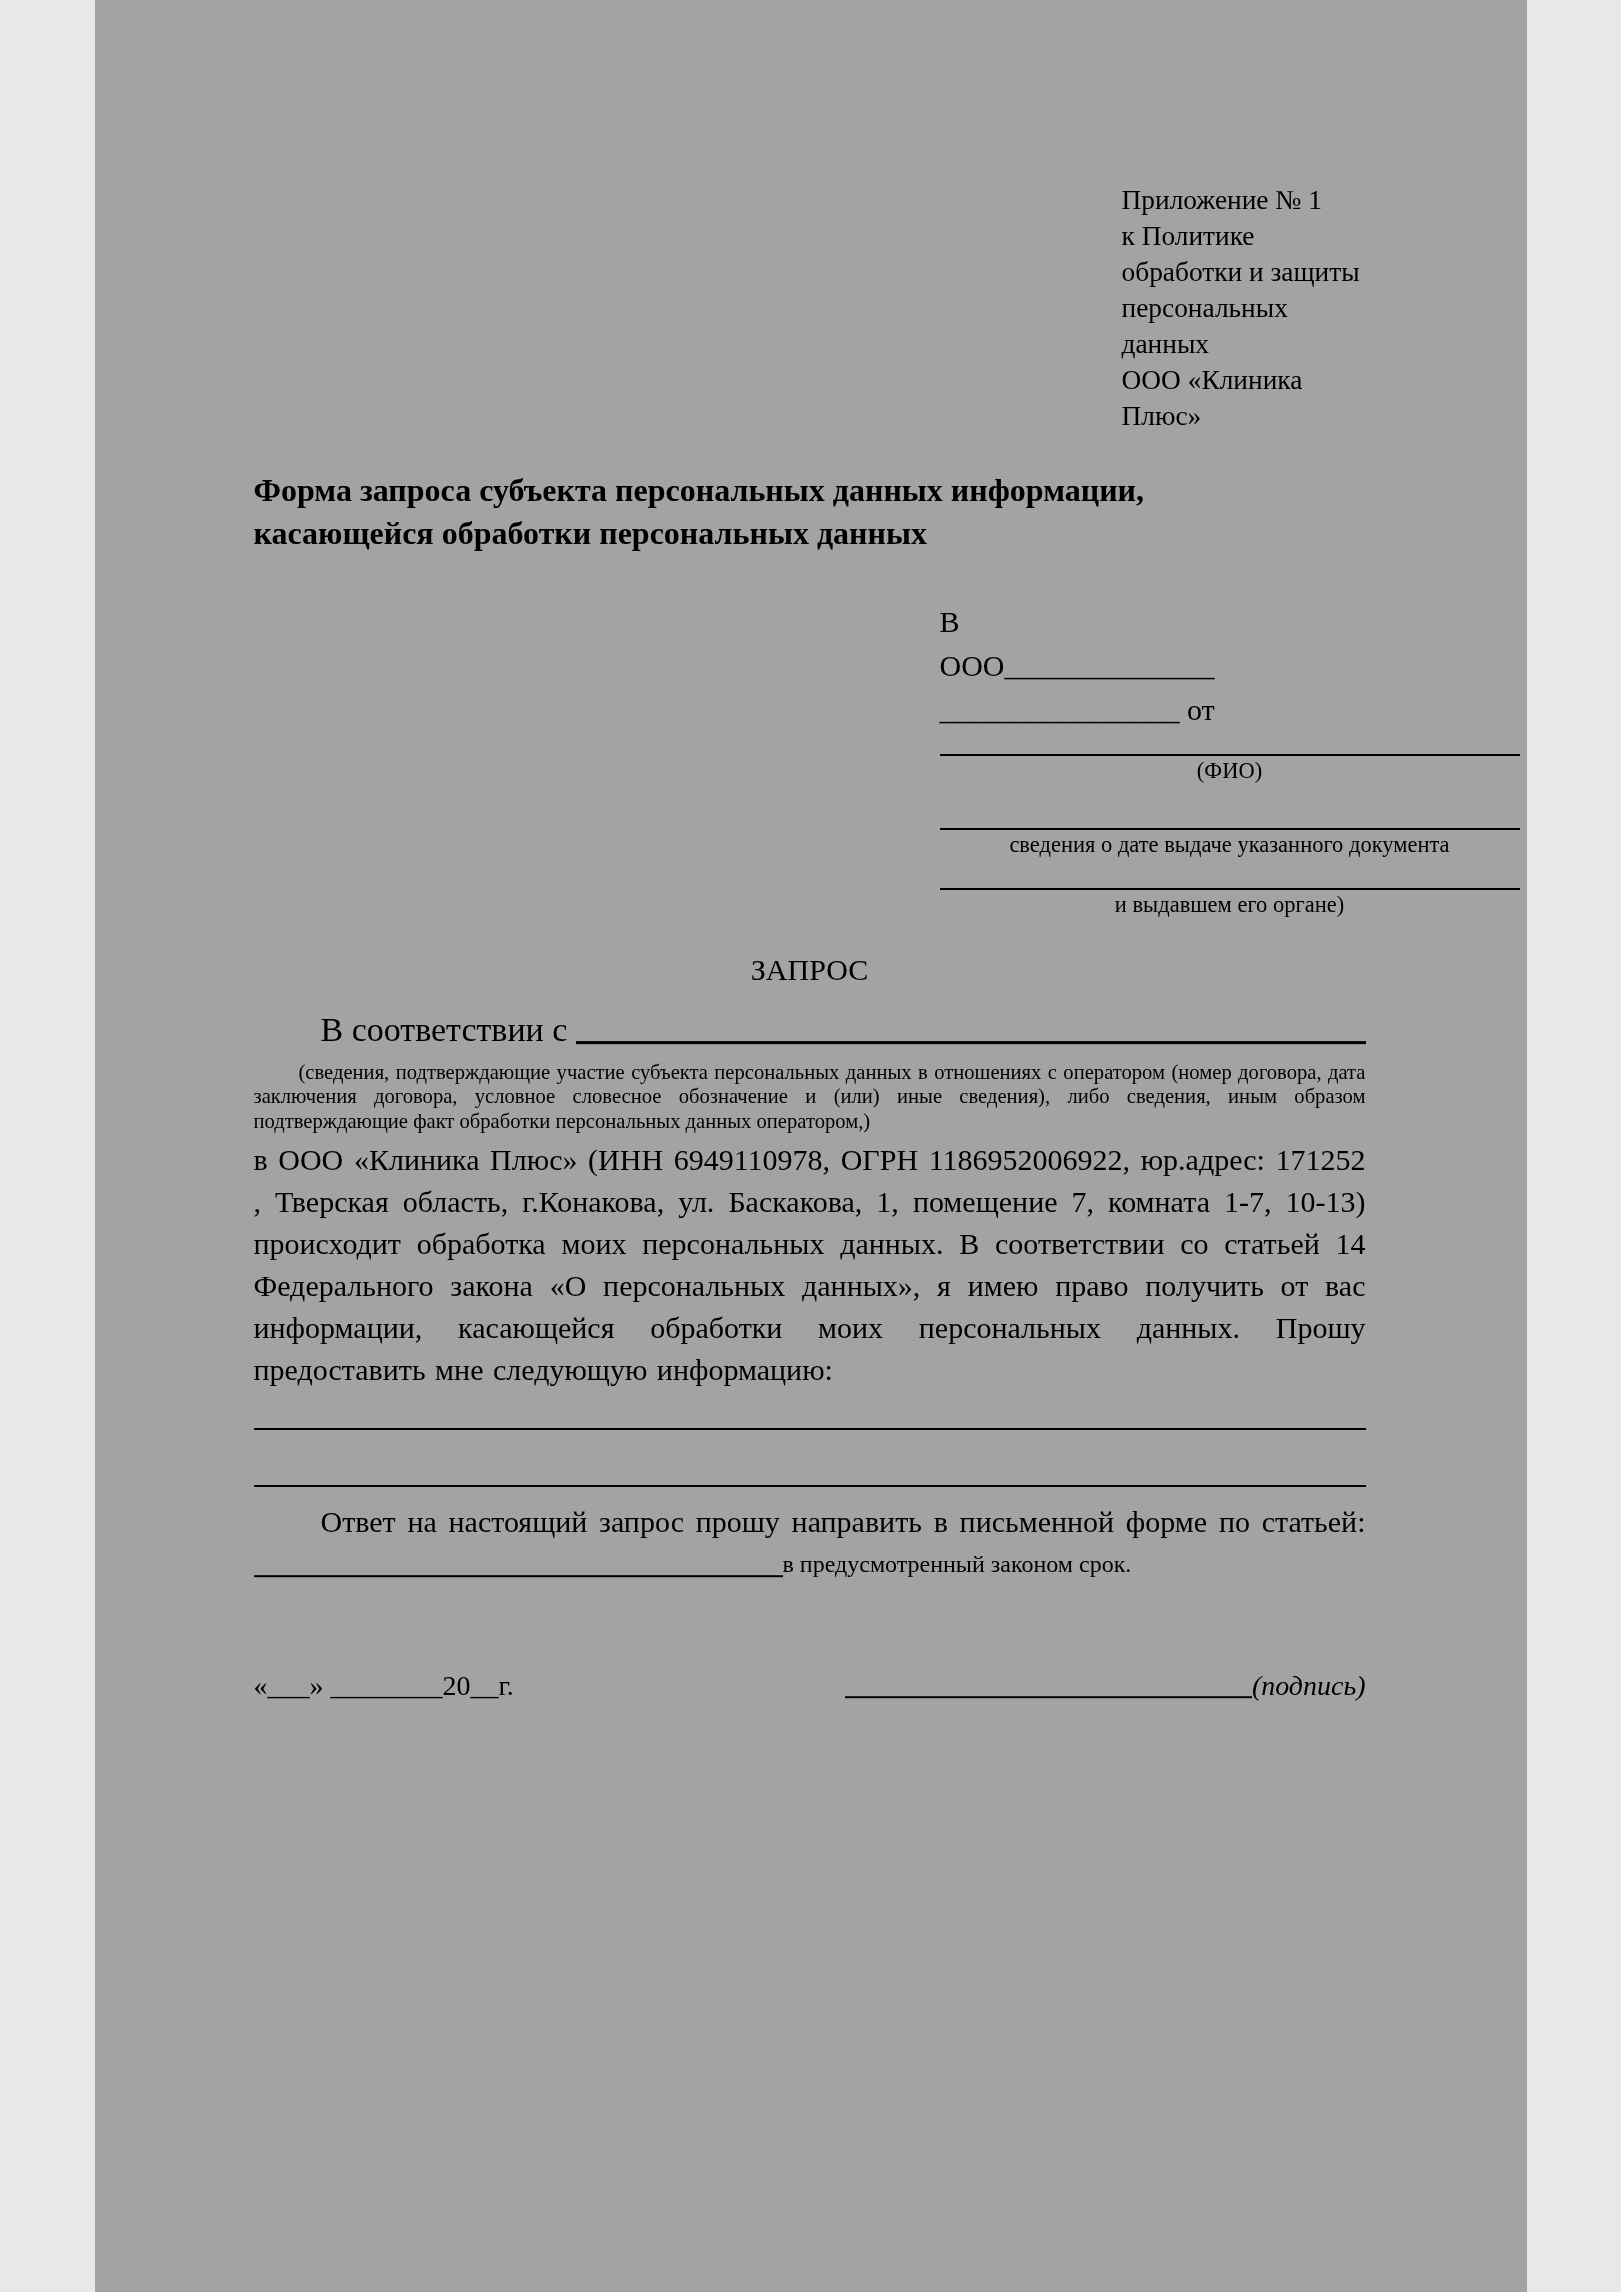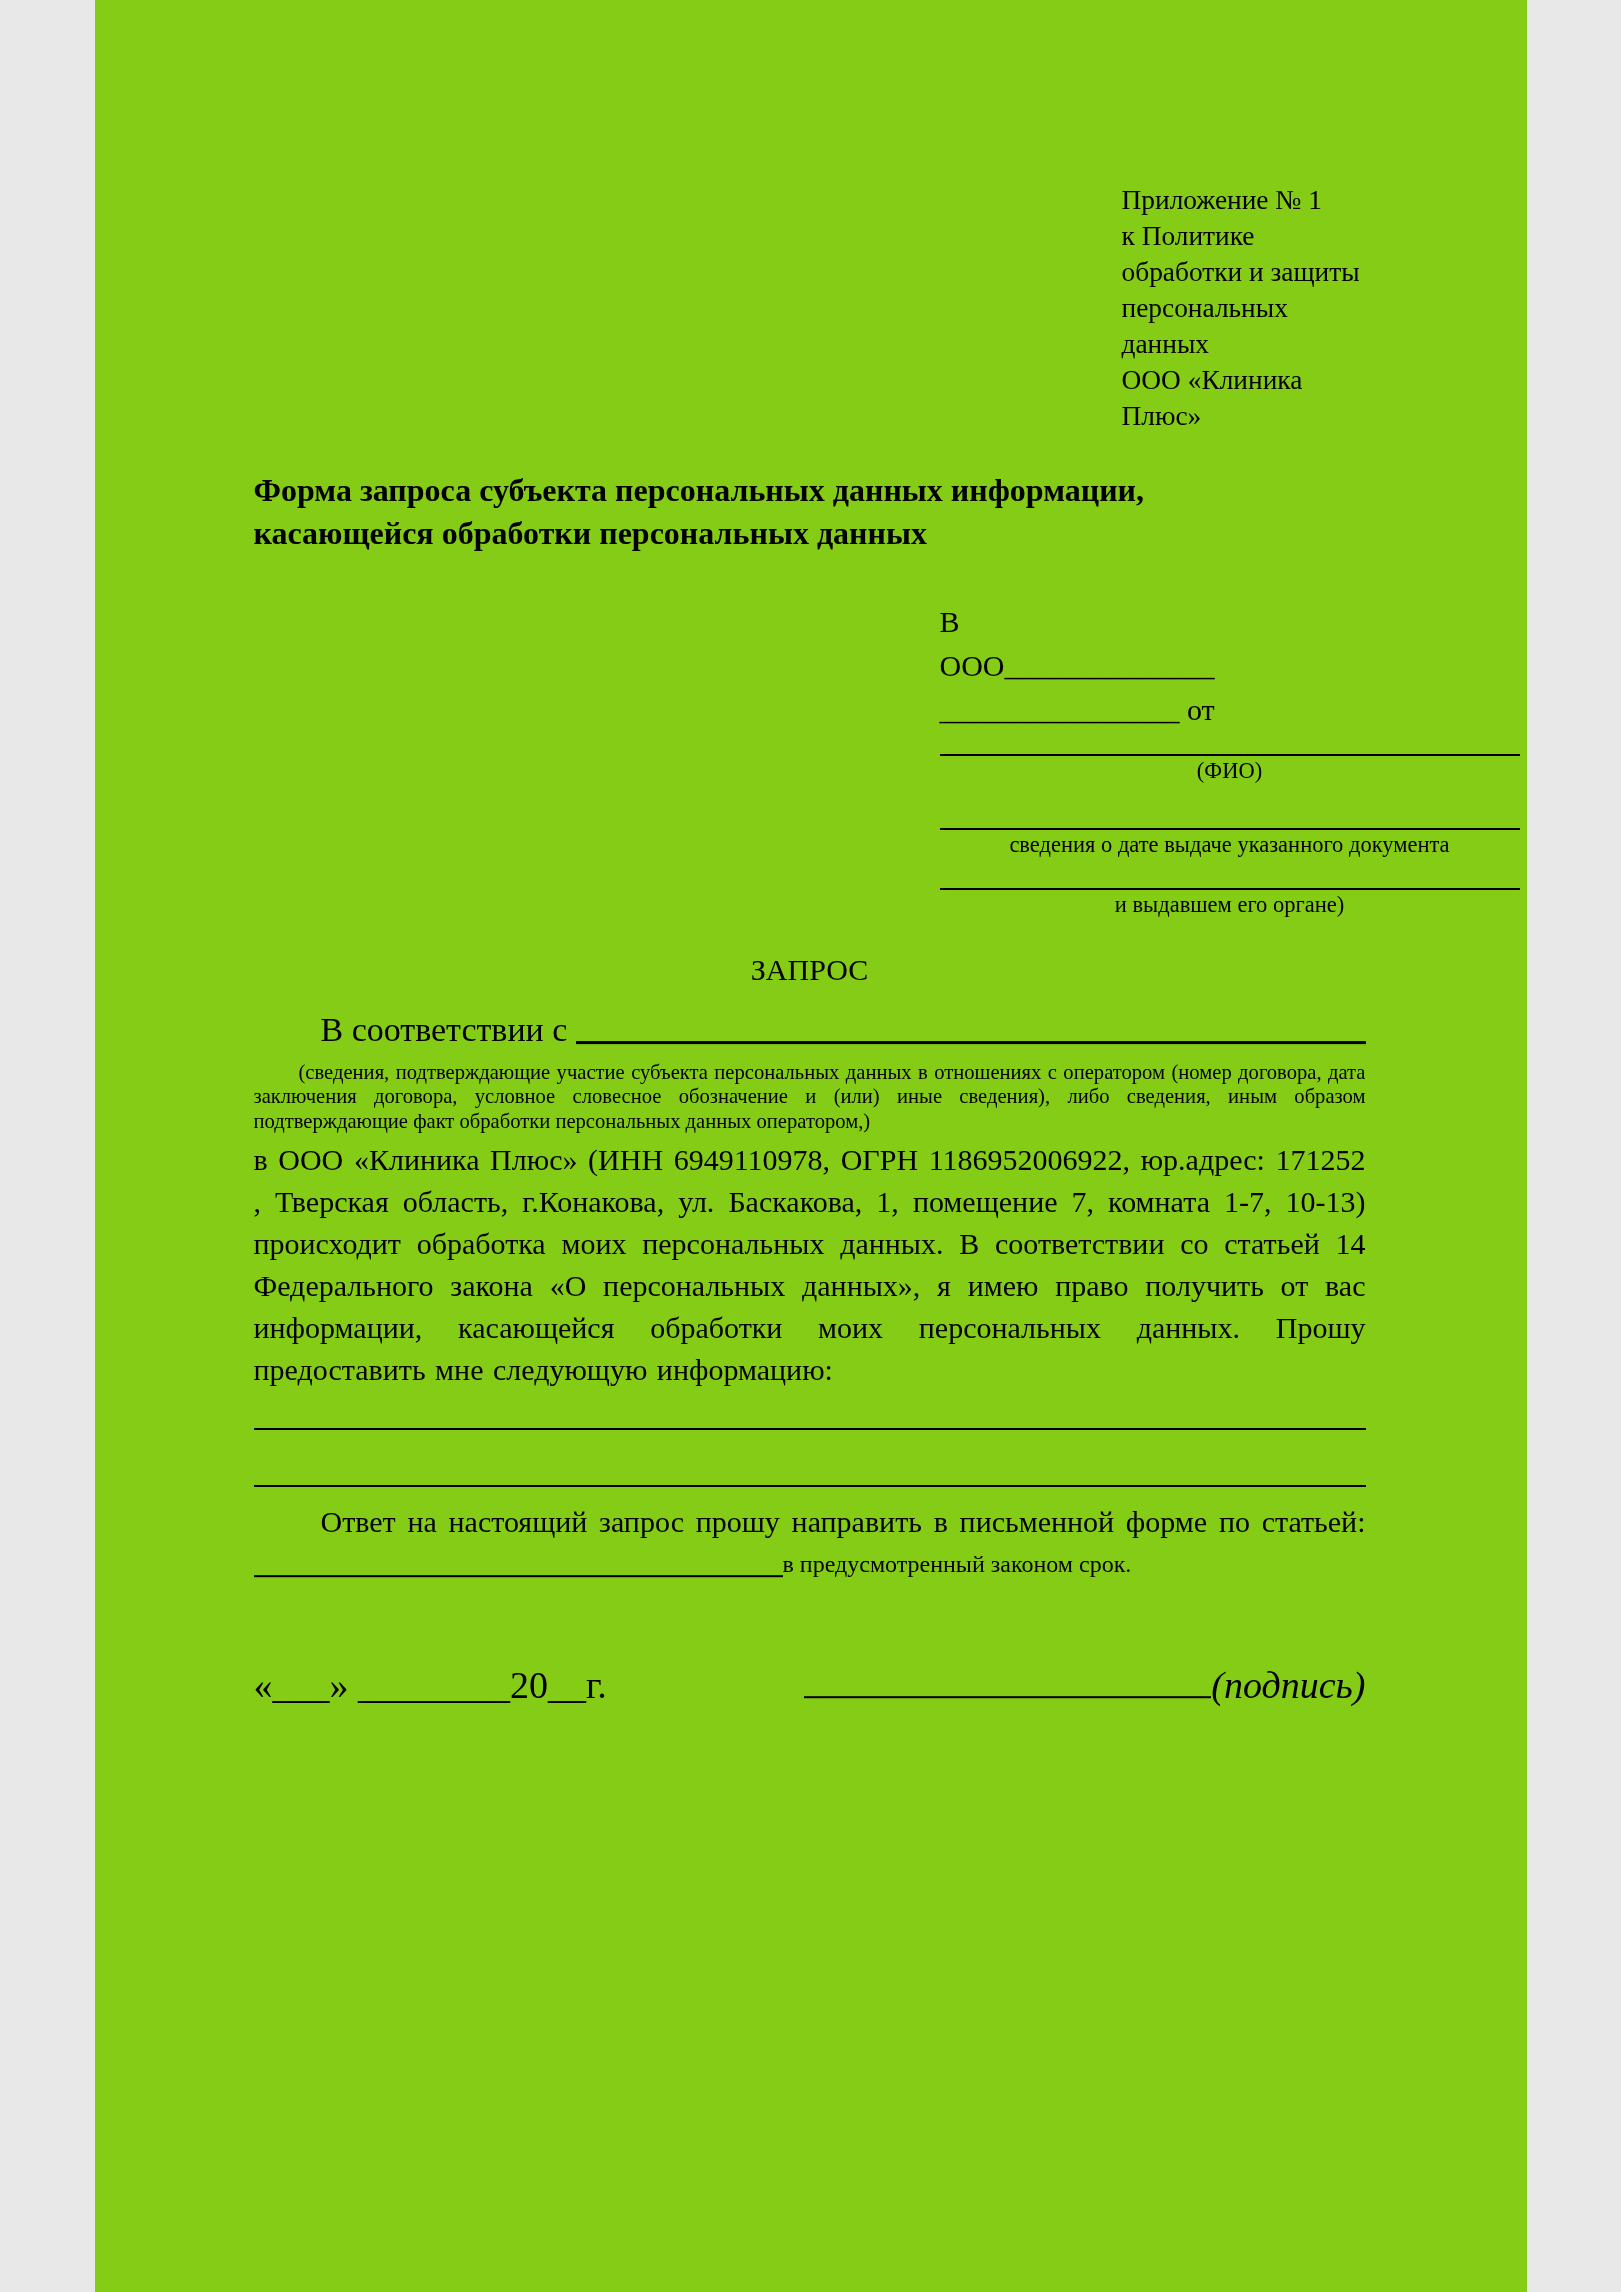--- a/index.html
+++ b/index.html
@@ -1,21 +1,21 @@
 <!DOCTYPE html>
 <html><head>
 <meta charset="utf-8">
 <style>
   html, body { margin: 0; padding: 0; background: #e8e8e8; }
   .page {
     position: relative;
     width: 1432px;
     height: 2293px;
     margin: 0 auto;
-    background: #84cc16;
+    background: #a3a3a3;
     color: #000000;
     font-family: "Liberation Serif", "DejaVu Serif", serif;
     box-sizing: border-box;
     padding: 0 161px 0 159px;
     overflow: hidden;
   }
   
   .header-block {
     padding-top: 182px;
     margin-left: 868px;
@@ -103,21 +103,21 @@
   .reply-rule {
     width: 529px;
     border-bottom: 2.9px solid #000;
     transform: translateY(-7.8px);
   }
   .sig-row {
     display: flex;
     justify-content: space-between;
     align-items: center;
     margin-top: 80px;
-    font-size: 38px;
+    font-size: 28px;
     line-height: 41px;
   }
   .sig-left { white-space: pre; }
   .sig-right { display: flex; align-items: flex-end; font-style: italic; }
   .sig-rule {
     width: 407px;
     border-bottom: 2.9px solid #000;
     transform: translateY(-7.8px);
   }
 </style>

